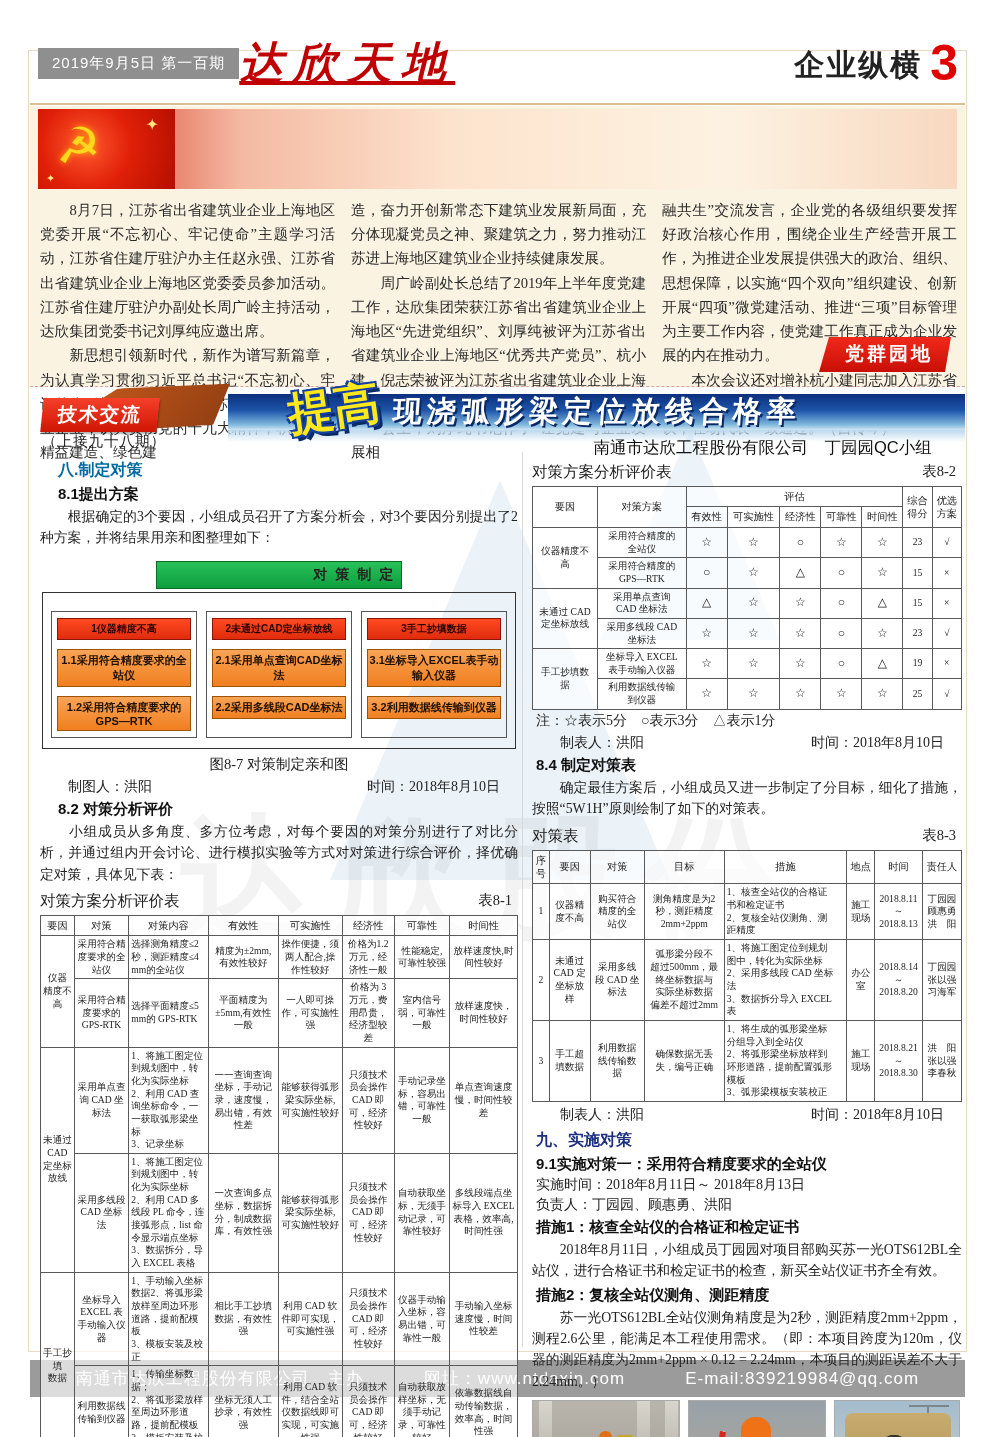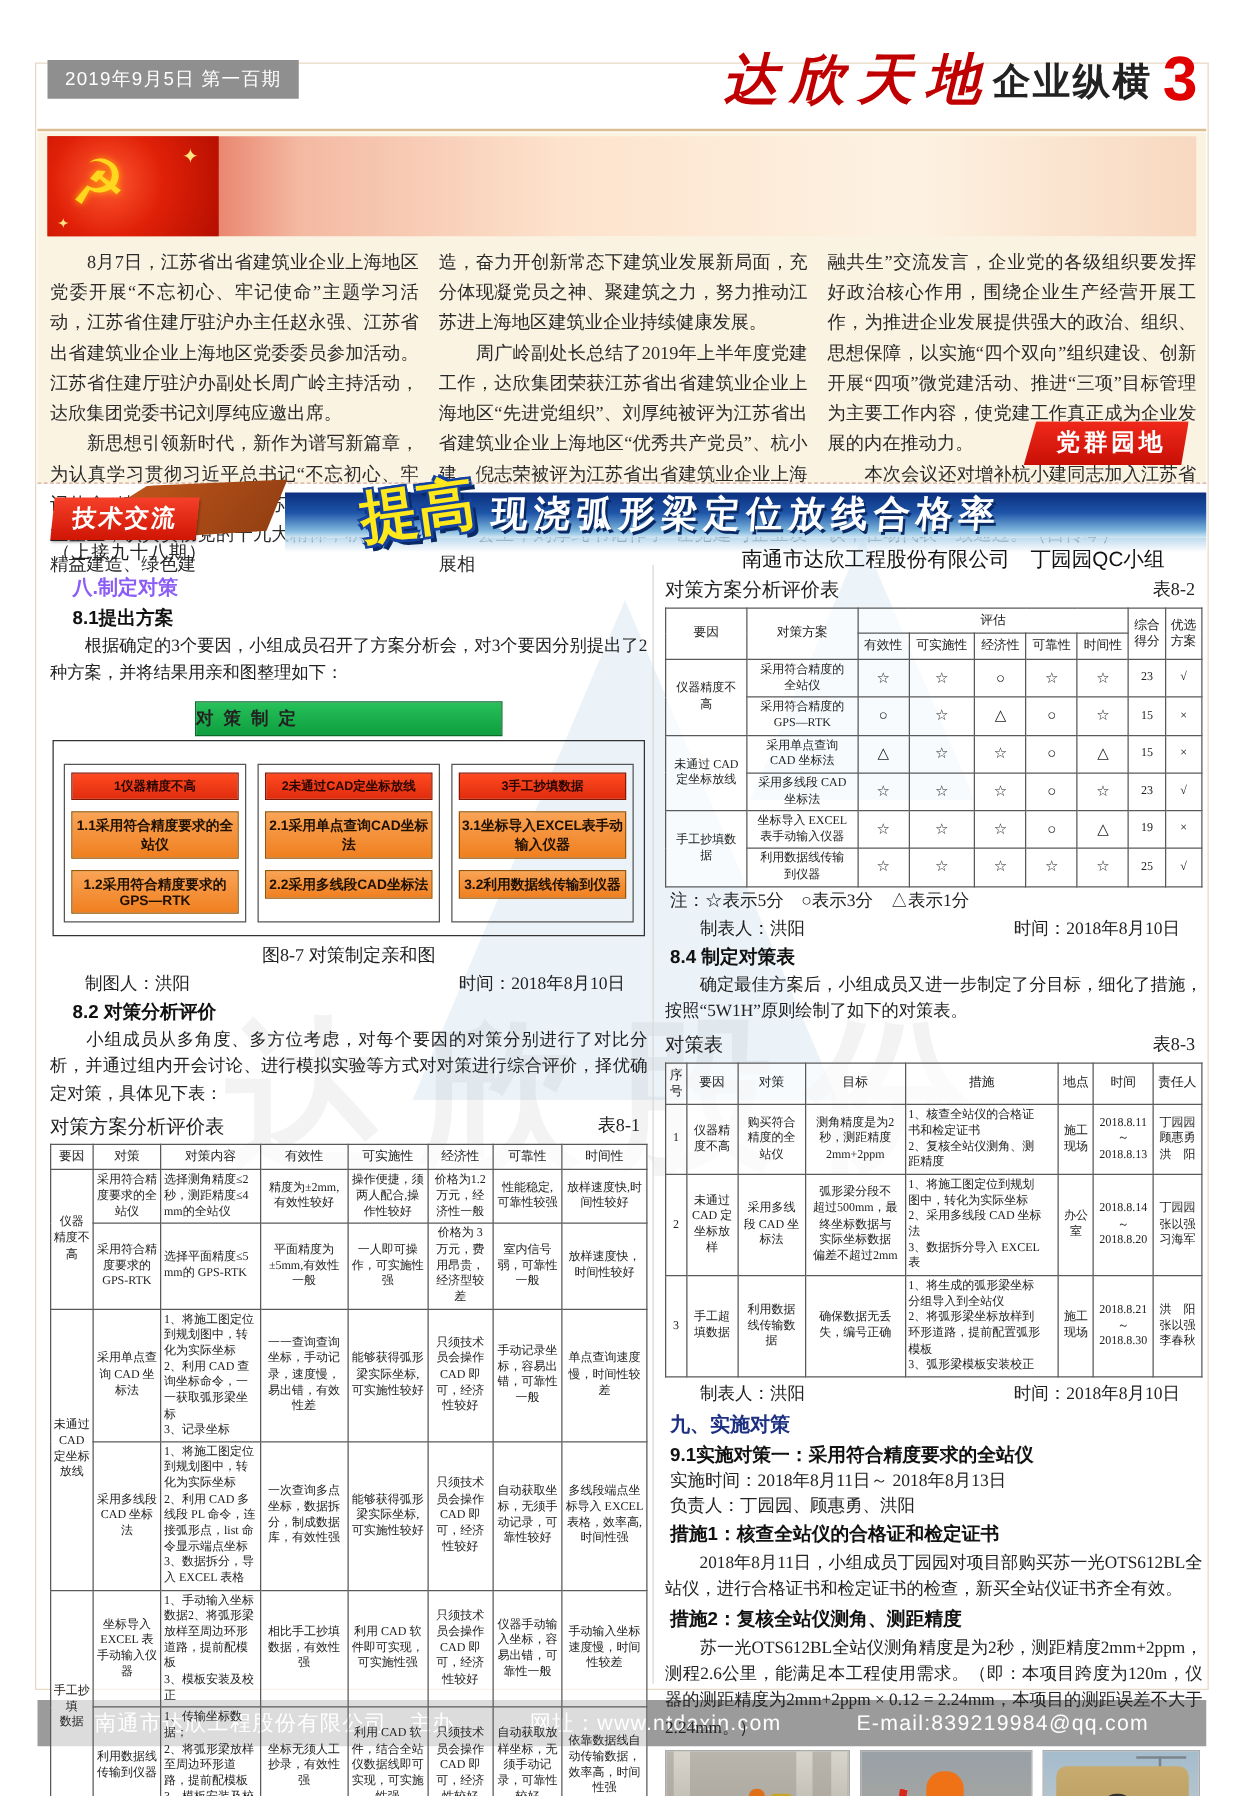--- a/index.html
+++ b/index.html
@@ -7,22 +7,22 @@
   body { position:relative; background:#ffffff; font-family:"Liberation Serif", serif; color:#222; overflow:hidden; }
 
   
   #page-frame { position:absolute; left:28px; top:50px; width:939px; height:1302px;
                 border:1px solid #e7d9c3; pointer-events:none; }
 
   
   #header { position:absolute; left:38px; top:42px; width:920px; height:42px; display:flex; align-items:center; }
   #date-badge { background:#8f8f8f; color:#fff; font-family:"Liberation Sans",sans-serif;
                 font-size:15px; padding:6px 14px; letter-spacing:1px; }
-  #masthead { flex:1; text-align:right; color:#c00000; font-size:44px; font-weight:bold;
-              font-style:italic; letter-spacing:10px; font-family:"Liberation Serif",serif; }
+  #masthead { flex:1; text-align:left; color:#c00000; font-size:44px; font-weight:bold;
+              font-style:italic; letter-spacing:10px; font-family:"Liberation Serif",serif;text-decoration:underline; }
   #section-wrap { display:flex; align-items:flex-end; gap:8px; }
   #section-label { font-size:30px; font-weight:bold; letter-spacing:2px; }
   #page-num { color:#e00000; font-size:50px; font-weight:bold; line-height:0.9; font-family:"Liberation Sans",sans-serif; }
   #header-rule { position:absolute; left:30px; top:103px; width:935px; height:2px; background:#ddbd92; }
 
   
   #lead-band { position:absolute; left:30px; top:106px; width:935px; height:281px;
                background:#fbf3e2; border-bottom:1px dashed #d7a79b; }
   #lead-banner { position:absolute; left:8px; top:3px; right:8px; height:80px;
                  background:linear-gradient(90deg,#d41d08 0%,#f4b9a2 22%,#fde3cd 45%,#fdf2e2 75%,#f8d8c0 100%); display:flex; }
@@ -77,40 +77,40 @@
              border-left:90px solid transparent; border-right:90px solid transparent;
              border-bottom:210px solid rgba(150,195,230,0.18); }
   #wm-text { left:180px; top:790px; font-size:130px; font-weight:bold; color:rgba(140,140,140,0.10);
              letter-spacing:25px; font-family:"Liberation Sans",sans-serif; white-space:nowrap; }
 
   
   #col-left  { position:absolute; left:40px;  top:456px; width:478px; z-index:1; }
   #col-right { position:absolute; left:532px; top:456px; width:430px; z-index:1; }
   #col-divider { position:absolute; left:522px; top:452px; height:895px; width:1px; background:#d8d8d8; }
 
-  .h-red  { color:#8b5cf6; font-family:"Liberation Sans",sans-serif; font-weight:bold; font-size:16px; margin:4px 0 2px 18px; }
+  .h-red  { color:#0369a1; font-family:"Liberation Sans",sans-serif; font-weight:bold; font-size:16px; margin:4px 0 2px 18px; }
   .h-blue { color:#1c2f80; font-family:"Liberation Sans",sans-serif; font-weight:bold; font-size:16px; margin:6px 0 2px 4px; }
   .h-bold { color:#111; font-family:"Liberation Sans",sans-serif; font-weight:bold; font-size:15px; margin:4px 0 2px 18px; }
   .para { font-size:13.8px; line-height:1.55; text-align:justify; white-space:pre-line; margin:2px 0; }
   .kv   { font-size:14px; margin:2px 0 2px 4px; }
 
   .tbl-title { position:relative; text-align:left; font-size:15.5px; margin:6px 0 3px; }
   .tbl-tag { position:absolute; right:6px; top:0; font-size:14.5px; }
   table { border-collapse:collapse; width:100%; background:rgba(255,255,255,0.65); }
   th,td { border:1px solid #5a5a5a; font-size:9.6px; line-height:1.32; padding:2px 2px;
           text-align:center; vertical-align:middle; font-family:"Liberation Serif",serif; font-weight:normal; }
   th { font-size:10.2px; padding:3px 2px; }
   td.tl { text-align:left; white-space:pre-line; }
   td.sym { font-size:12px; }
   .maker-row { display:flex; justify-content:space-between; font-size:14px; margin:4px 18px 2px 28px; }
 
   
   #affinity { margin:8px 2px 2px; position:relative; }
   #aff-root { width:52%; margin:12px auto; background:linear-gradient(180deg,#27c15a,#0e9e3e);
-              border:1.2px solid #0b6b2a; text-align:left; font-weight:bold; font-size:14px;
+              border:1.2px solid #0b6b2a; text-align:right; font-weight:bold; font-size:14px;
               font-family:"Liberation Sans",sans-serif; letter-spacing:8px; padding:4px 0; position:relative; z-index:2; }
   #aff-outer { border:1.5px solid #333; margin-top:-9px; padding:18px 8px 10px; display:flex; gap:9px; }
   .aff-group { flex:1; border:1px solid #555; padding:6px 5px; display:flex; flex-direction:column; gap:9px; }
   .aff-head { background:linear-gradient(180deg,#ff4a22,#e02c0c); border:1px solid #8c1500; color:#2a0500;
               font-weight:bold; font-family:"Liberation Sans",sans-serif; font-size:10px; text-align:center; padding:3px 1px; }
   .aff-item { background:linear-gradient(180deg,#f9a456,#f07f1f); border:1px solid #9c5400; color:#201000;
               font-weight:bold; font-family:"Liberation Sans",sans-serif; font-size:11px; text-align:center; padding:3px 1px; }
   #aff-caption { text-align:center; font-size:14.5px; margin-top:6px; }
 
   

